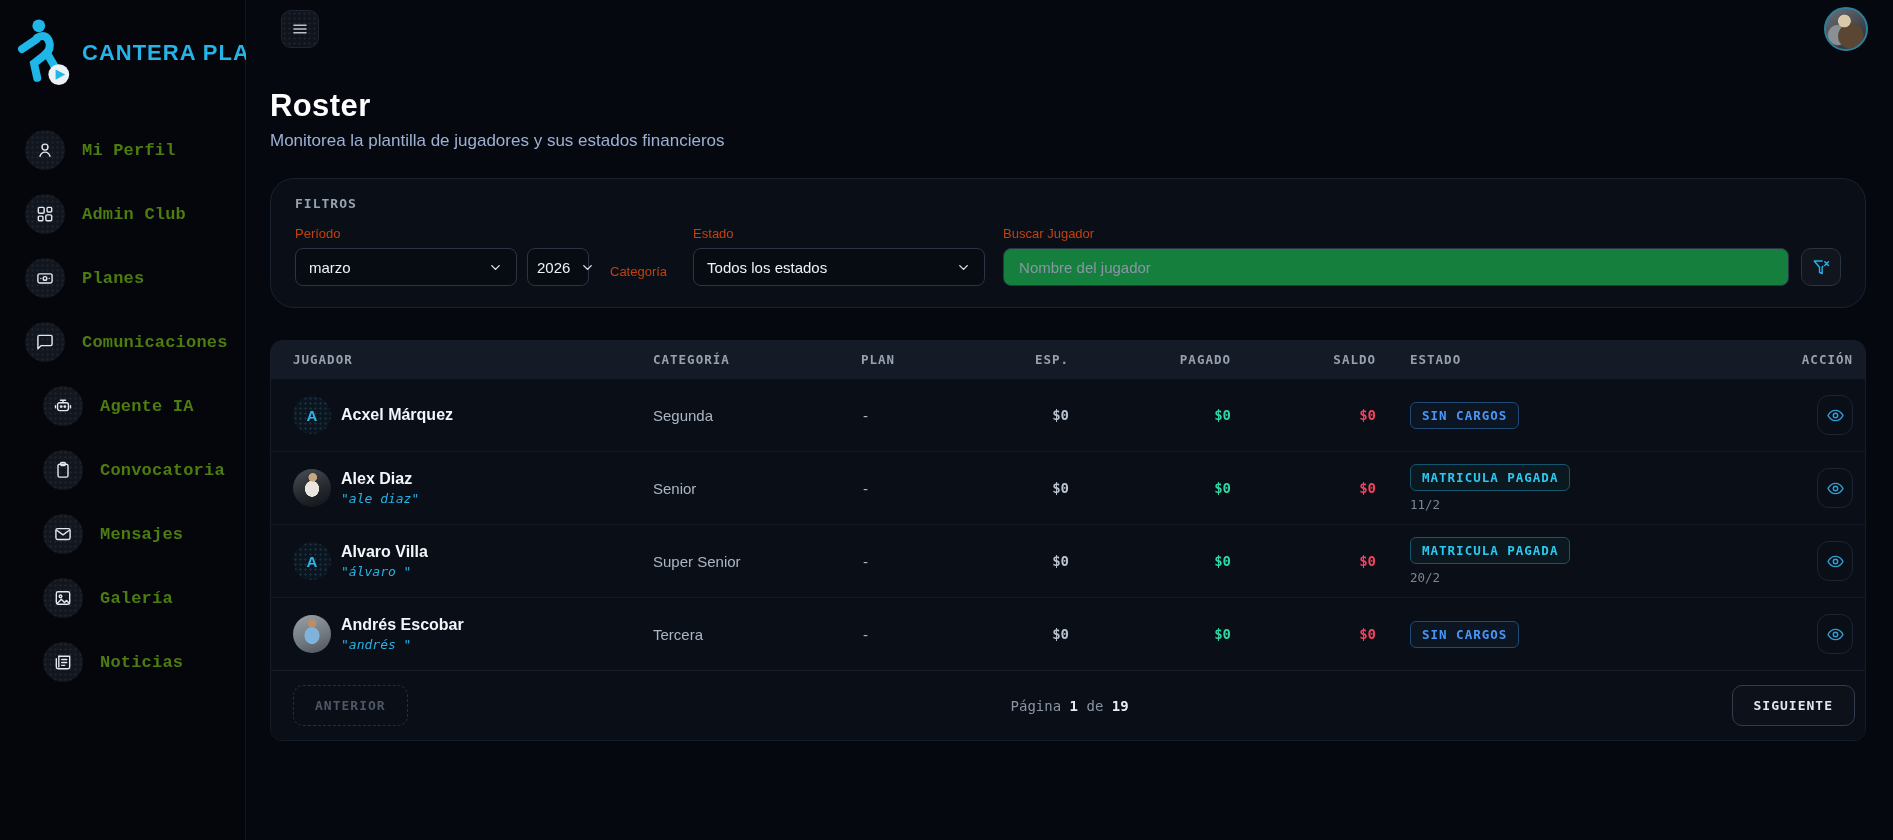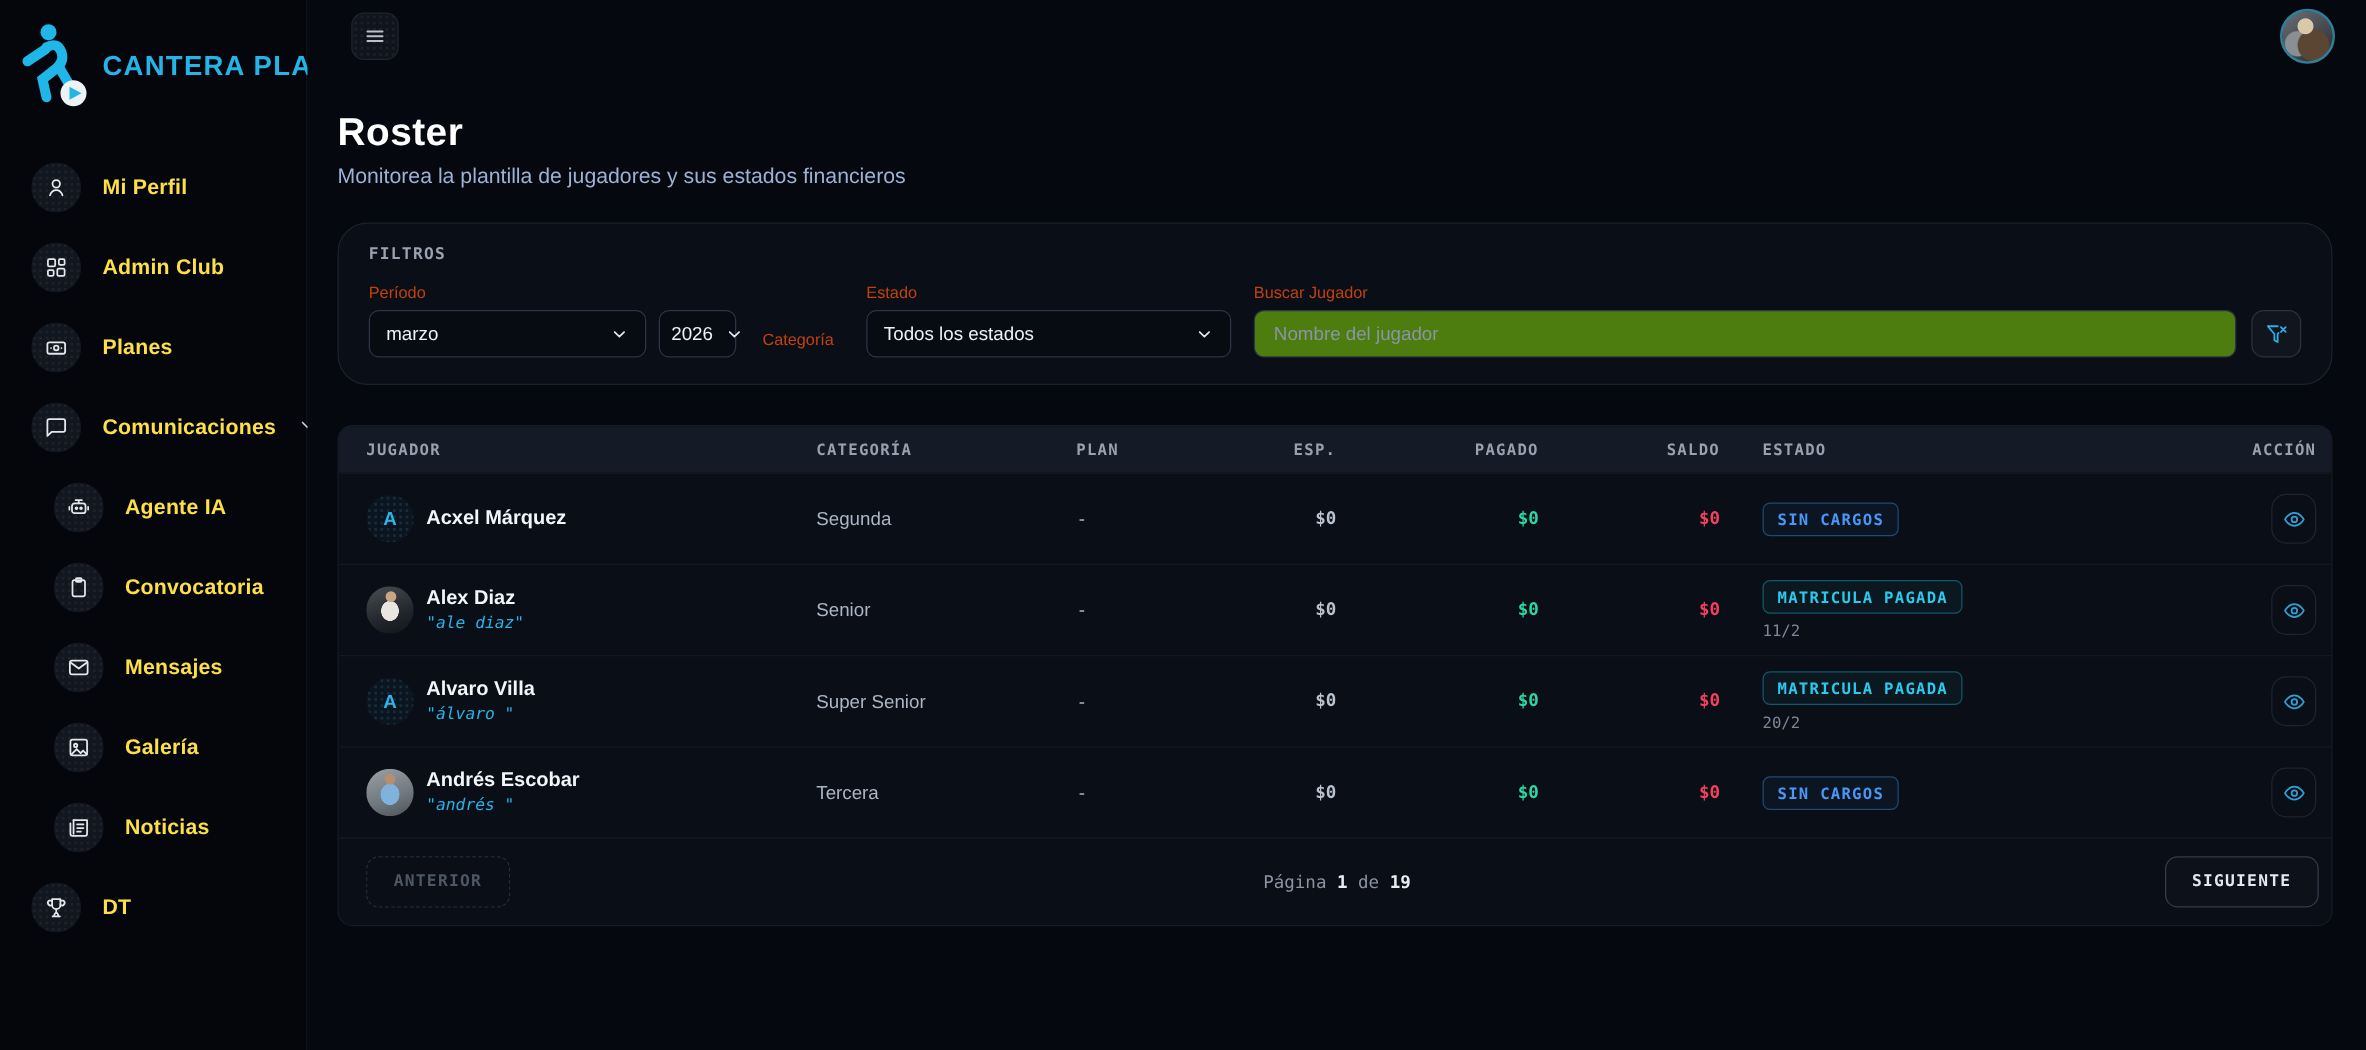--- a/index.html
+++ b/index.html
@@ -16,21 +16,21 @@
   .logo-text { color:#25b3e8; font-size:22px; font-weight:bold; letter-spacing:1px; white-space:nowrap; }
   .nav { margin-top:28px; }
   .nav-item { display:flex; align-items:center; gap:17px; height:64px; padding-left:25px; cursor:pointer; }
   .nav-item.sub { padding-left:43px; }
   .nav-ico { width:40px; height:40px; border-radius:50%; flex-shrink:0;
              background:#11161f; display:flex; align-items:center; justify-content:center;
              background-image: radial-gradient(circle, rgba(255,255,255,.05) 1px, transparent 1.2px);
              background-size:5px 5px; }
   .nav-ico svg { width:20px; height:20px; stroke:#e3e8ee; fill:none; stroke-width:1.7;
                  stroke-linecap:round; stroke-linejoin:round; }
-  .nav-label { color:#fde047; font-size:17px; font-weight:600; letter-spacing:.2px; }
+  .nav-label { color:#4d7c0f; font-size:17px; font-weight:600; letter-spacing:.2px;font-family:Liberation Mono, monospace; }
   .nav-chevron { margin-left:auto; margin-right:34px; }
   .nav-chevron svg { width:16px; height:16px; stroke:#cbd3dc; fill:none; stroke-width:2; stroke-linecap:round; stroke-linejoin:round; }
 
   
   .main { flex:1; display:flex; flex-direction:column; background:#05080f; }
   .topbar { height:58px; display:flex; align-items:center; justify-content:space-between; padding:0 25px 0 35px; }
   .hamburger { width:38px; height:38px; border-radius:10px; background:#10151d; border:1px solid #1e2531;
                display:flex; align-items:center; justify-content:center; cursor:pointer;
                background-image: radial-gradient(circle, rgba(255,255,255,.05) 1px, transparent 1.2px); background-size:5px 5px; }
   .hamburger svg { width:18px; height:18px; stroke:#b9c1cc; stroke-width:2.2; stroke-linecap:round; }
@@ -53,21 +53,21 @@
   .ctrl { height:38px; background:#070b12; border:1px solid #2b3545; border-radius:8px;
           color:#eef2f7; font-size:15px; display:flex; align-items:center;
           justify-content:space-between; gap:10px; padding:0 13px; cursor:pointer; }
   .ctrl svg { width:15px; height:15px; stroke:#dfe5ec; fill:none; stroke-width:2.2; stroke-linecap:round; stroke-linejoin:round; flex-shrink:0; }
   .inline { display:flex; gap:10px; }
   .w-month { width:222px; }
   .w-year  { width:62px; padding:0 9px; }
   .w-cat   { width:295px; }
   .w-est   { width:292px; }
   .gap-a { margin-left:21px; } .gap-b { margin-left:26px; } .gap-c { margin-left:18px; flex:1; }
-  .search-input { width:100%; height:38px; background:#4d7c0f; border:1px solid #2b3545; border-radius:8px;
+  .search-input { width:100%; height:38px; background:#15803d; border:1px solid #2b3545; border-radius:8px;
           color:#eef2f7; font-size:15px; padding:0 15px; outline:none; font-family:"Liberation Sans",sans-serif; }
   .search-input::placeholder { color:#8b95a5; }
   .filter-btn { width:40px; height:38px; margin-left:12px; border-radius:10px; background:#10151e;
           border:1px solid #2a3342; display:flex; align-items:center; justify-content:center; cursor:pointer; flex-shrink:0; }
   .filter-btn svg { width:18px; height:18px; stroke:#29b0e6; fill:none; stroke-width:1.9; stroke-linecap:round; stroke-linejoin:round; }
 
   
   .table-card { margin-top:32px; background:#090d15; border:1px solid #161d29; border-radius:12px; overflow:hidden; }
   .thead, .trow { display:grid; grid-template-columns:382px 208px 130px 88px 162px 145px 405px 1fr; align-items:center; }
   .thead { height:37px; background:#151b26; color:#97a1b0; font-family:"DejaVu Sans Mono", monospace;
@@ -236,30 +236,20 @@
       <div class="nav-item sub">
         <span class="nav-ico">
           <svg viewBox="0 0 24 24">
               <path d="M7 5h13v13a2 2 0 0 1-2 2H6a2 2 0 0 1-2-2V8"></path>
               <path d="M7 5v13M10.5 9h6M10.5 12.5h6M10.5 16h3.5"></path>
             </svg>
         </span>
         <span class="nav-label">Noticias</span>
       </div>
 
-      <div class="nav-item">
-        <span class="nav-ico">
-          <svg viewBox="0 0 24 24">
-              <path d="M8 4h8v5.5a4 4 0 0 1-8 0z"></path>
-              <path d="M8 5.5H5a2.4 2.4 0 0 0 3 4M16 5.5h3a2.4 2.4 0 0 1-3 4"></path>
-              <path d="M12 13.5v3M8.5 20.5h7M10 20.5c0-2 .8-3 2-4 1.2 1 2 2 2 4"></path>
-            </svg>
-        </span>
-        <span class="nav-label">DT</span>
-      </div>
     </nav>
   </aside>
 
   <div class="main">
 
     <header class="topbar">
       <button class="hamburger">
         <svg viewBox="0 0 24 24">
             <path d="M4 7h16M4 12h16M4 17h16"></path>
           </svg>

